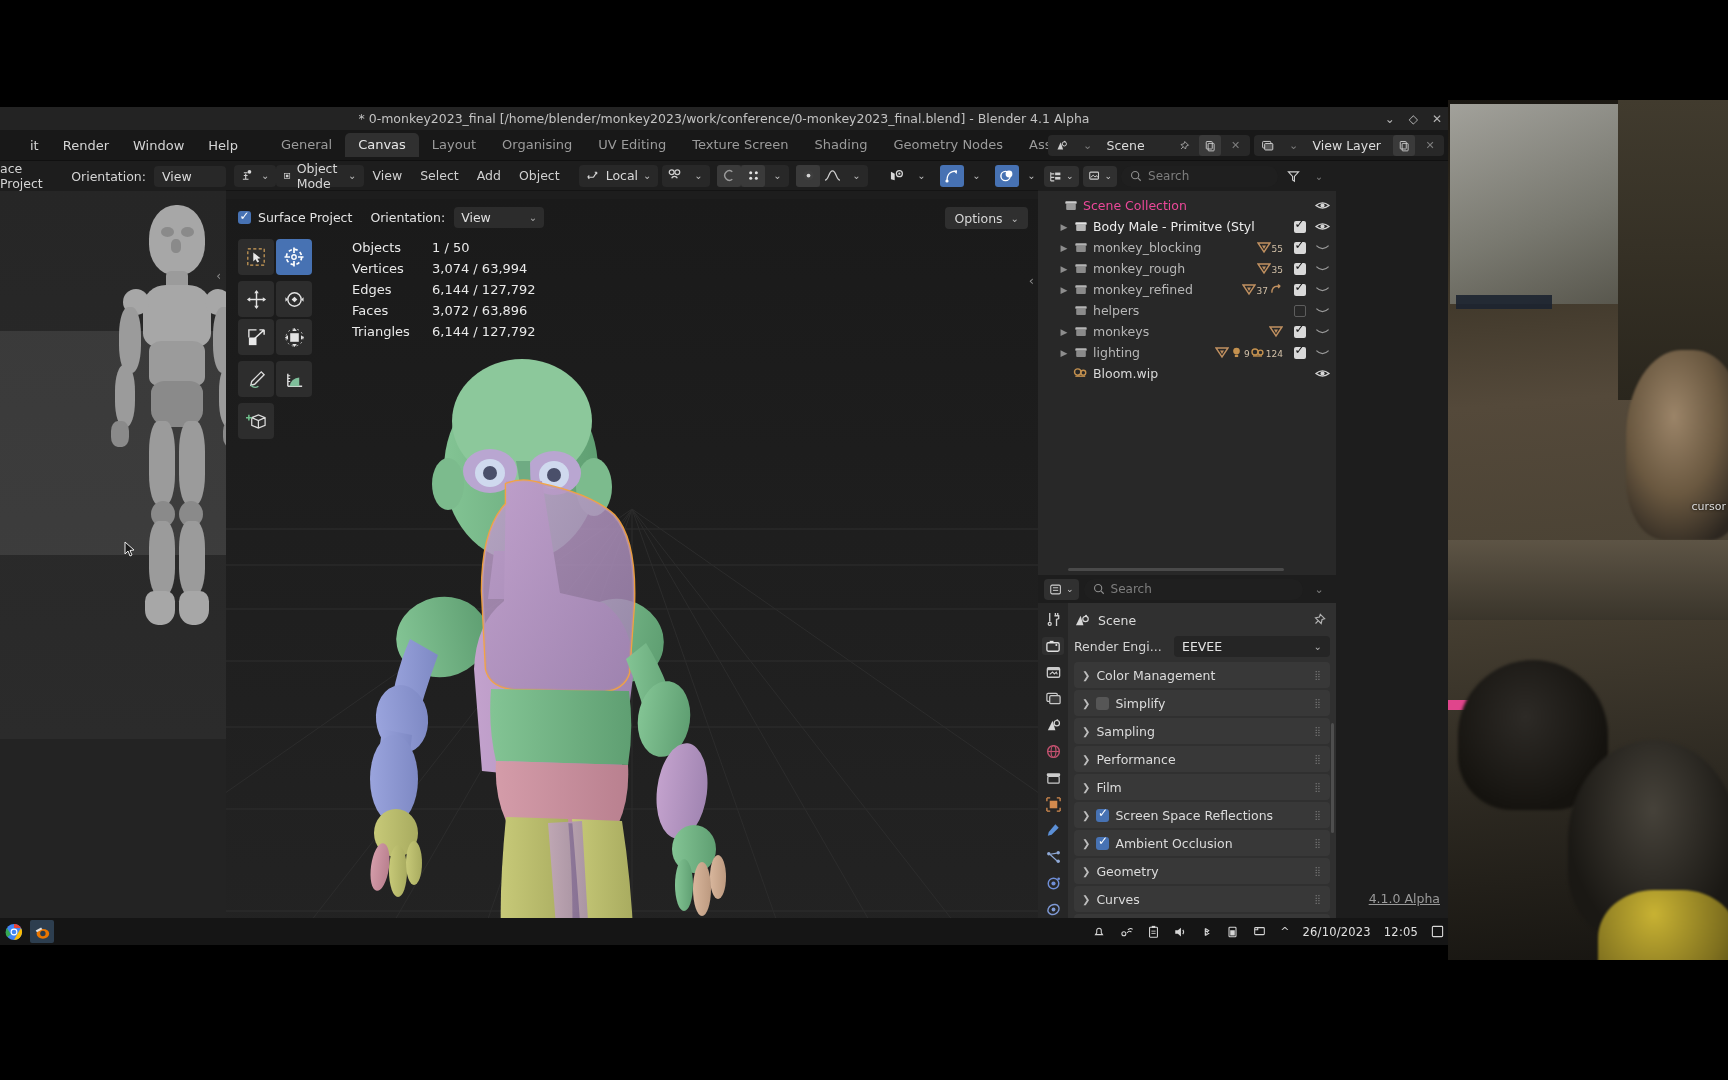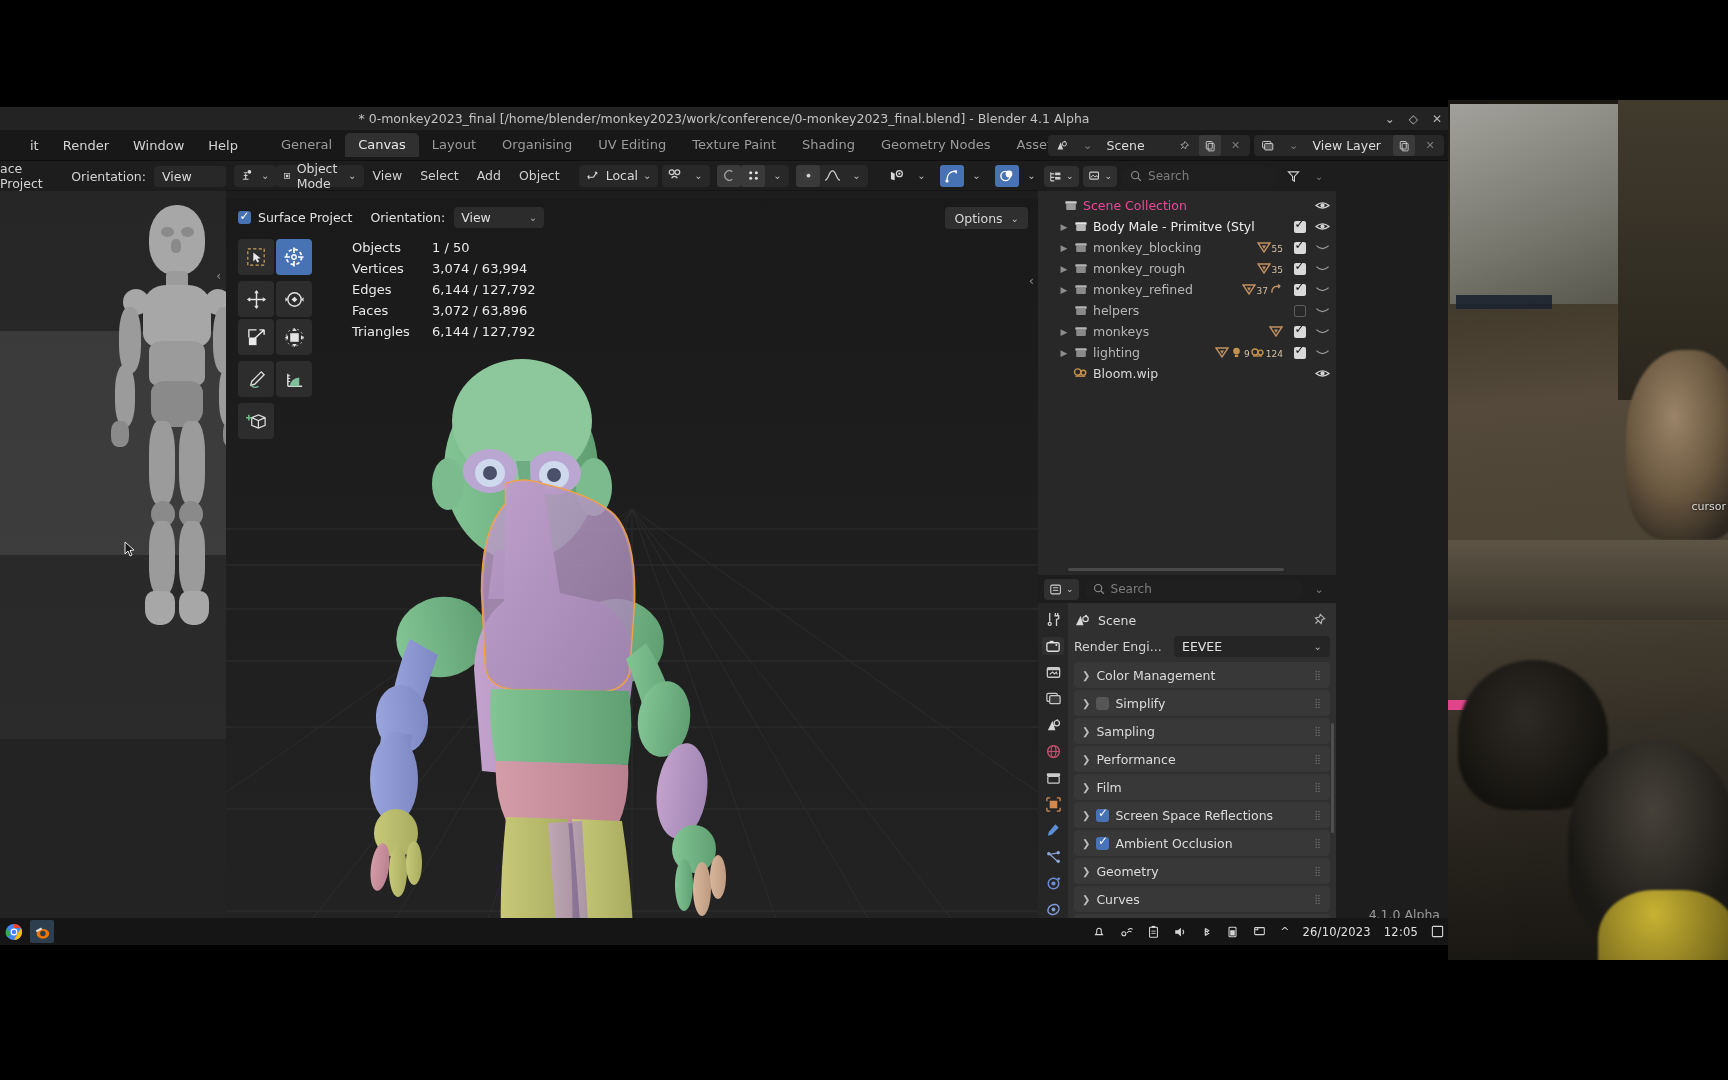--- a/index.html
+++ b/index.html
@@ -307,21 +307,21 @@
         <span class="mi">Render</span>
         <span class="mi">Window</span>
         <span class="mi">Help</span>
       </div>
       <div class="wstabs">
         <span class="wstab">General</span>
         <span class="wstab active">Canvas</span>
         <span class="wstab">Layout</span>
         <span class="wstab">Organising</span>
         <span class="wstab">UV Editing</span>
-        <span class="wstab">Texture Paint</span>
+        <span class="wstab">Texture Screen</span>
         <span class="wstab">Shading</span>
         <span class="wstab">Geometry Nodes</span>
         <span class="wstab">Assets</span>
       </div>
 
       <div class="topbar-right">
         <div class="id-field">
           <span class="sq-btn flat">
             <svg width="13" height="13" viewBox="0 0 16 16">
                 <path d="M3 13 L7 4 L10 13 Z" fill="#d0d0d0"></path>
@@ -1229,21 +1229,21 @@
         <div class="panel">
           
           
           
         </div>
 
         <div class="props-scroll"></div>
       </div>
     </div>
 
-    <div class="version" style="bottom:23px;text-decoration:underline;">4.1.0 Alpha</div>
+    <div class="version" style="bottom:39px;text-decoration:underline;">4.1.0 Alpha</div>
 
     <div class="taskbar">
       <div class="tb-left">
         <span class="tb-app">
           <svg width="18" height="18" viewBox="0 0 20 20">
               <circle cx="10" cy="10" r="9" fill="#4285f4"></circle>
               <path d="M10 1 A9 9 0 0 1 17.8 5.6 L10 5.6 Z" fill="#ea4335"></path>
               <path d="M2.2 5.6 L6.5 12.6 L2.6 15.8 A9 9 0 0 1 2.2 5.6 Z" fill="#34a853"></path>
               <path d="M17.8 5.6 A9 9 0 0 1 10 19 L13.6 12.6 Z" fill="#fbbc05"></path>
               <circle cx="10" cy="10" r="3.8" fill="#fff"></circle>

